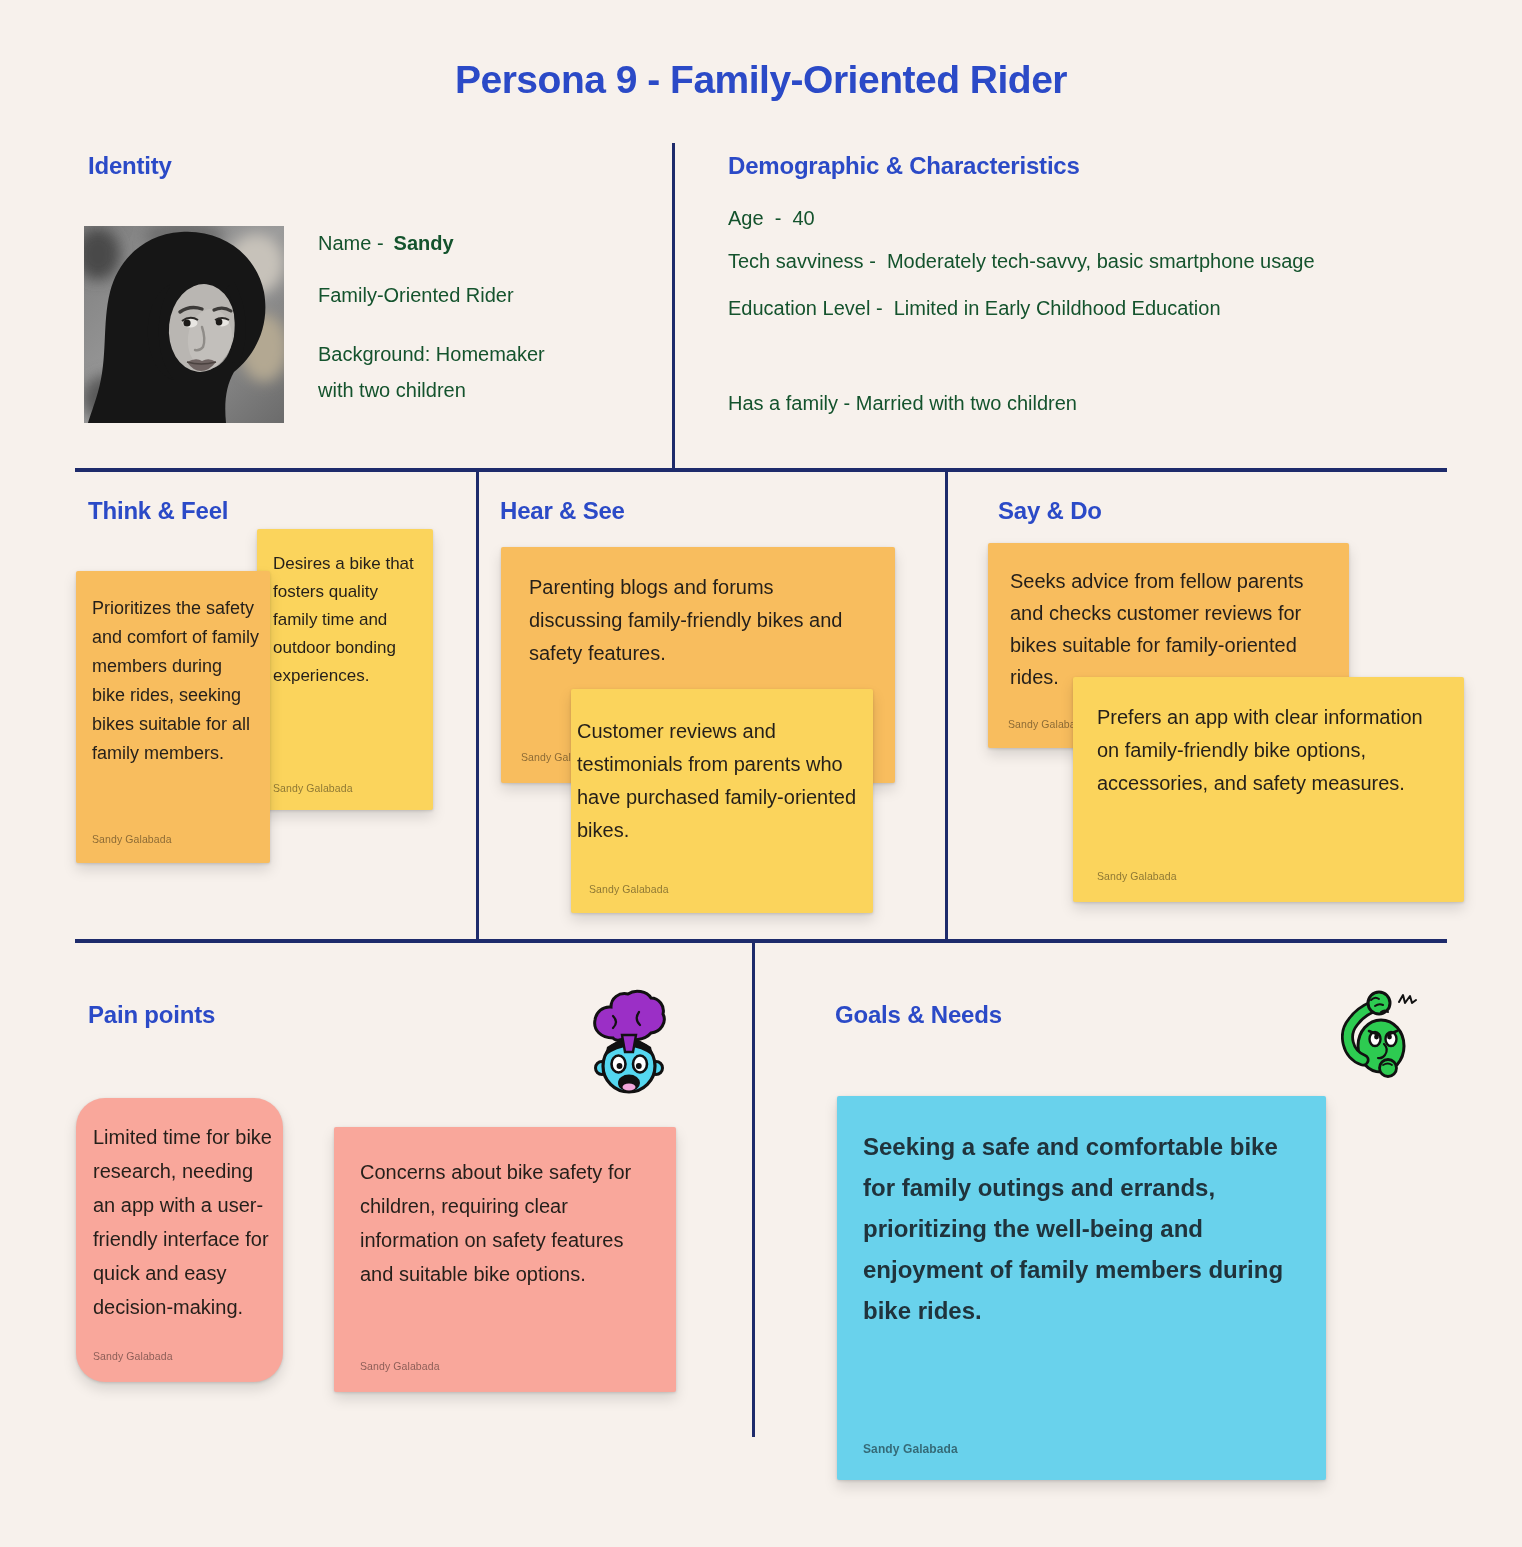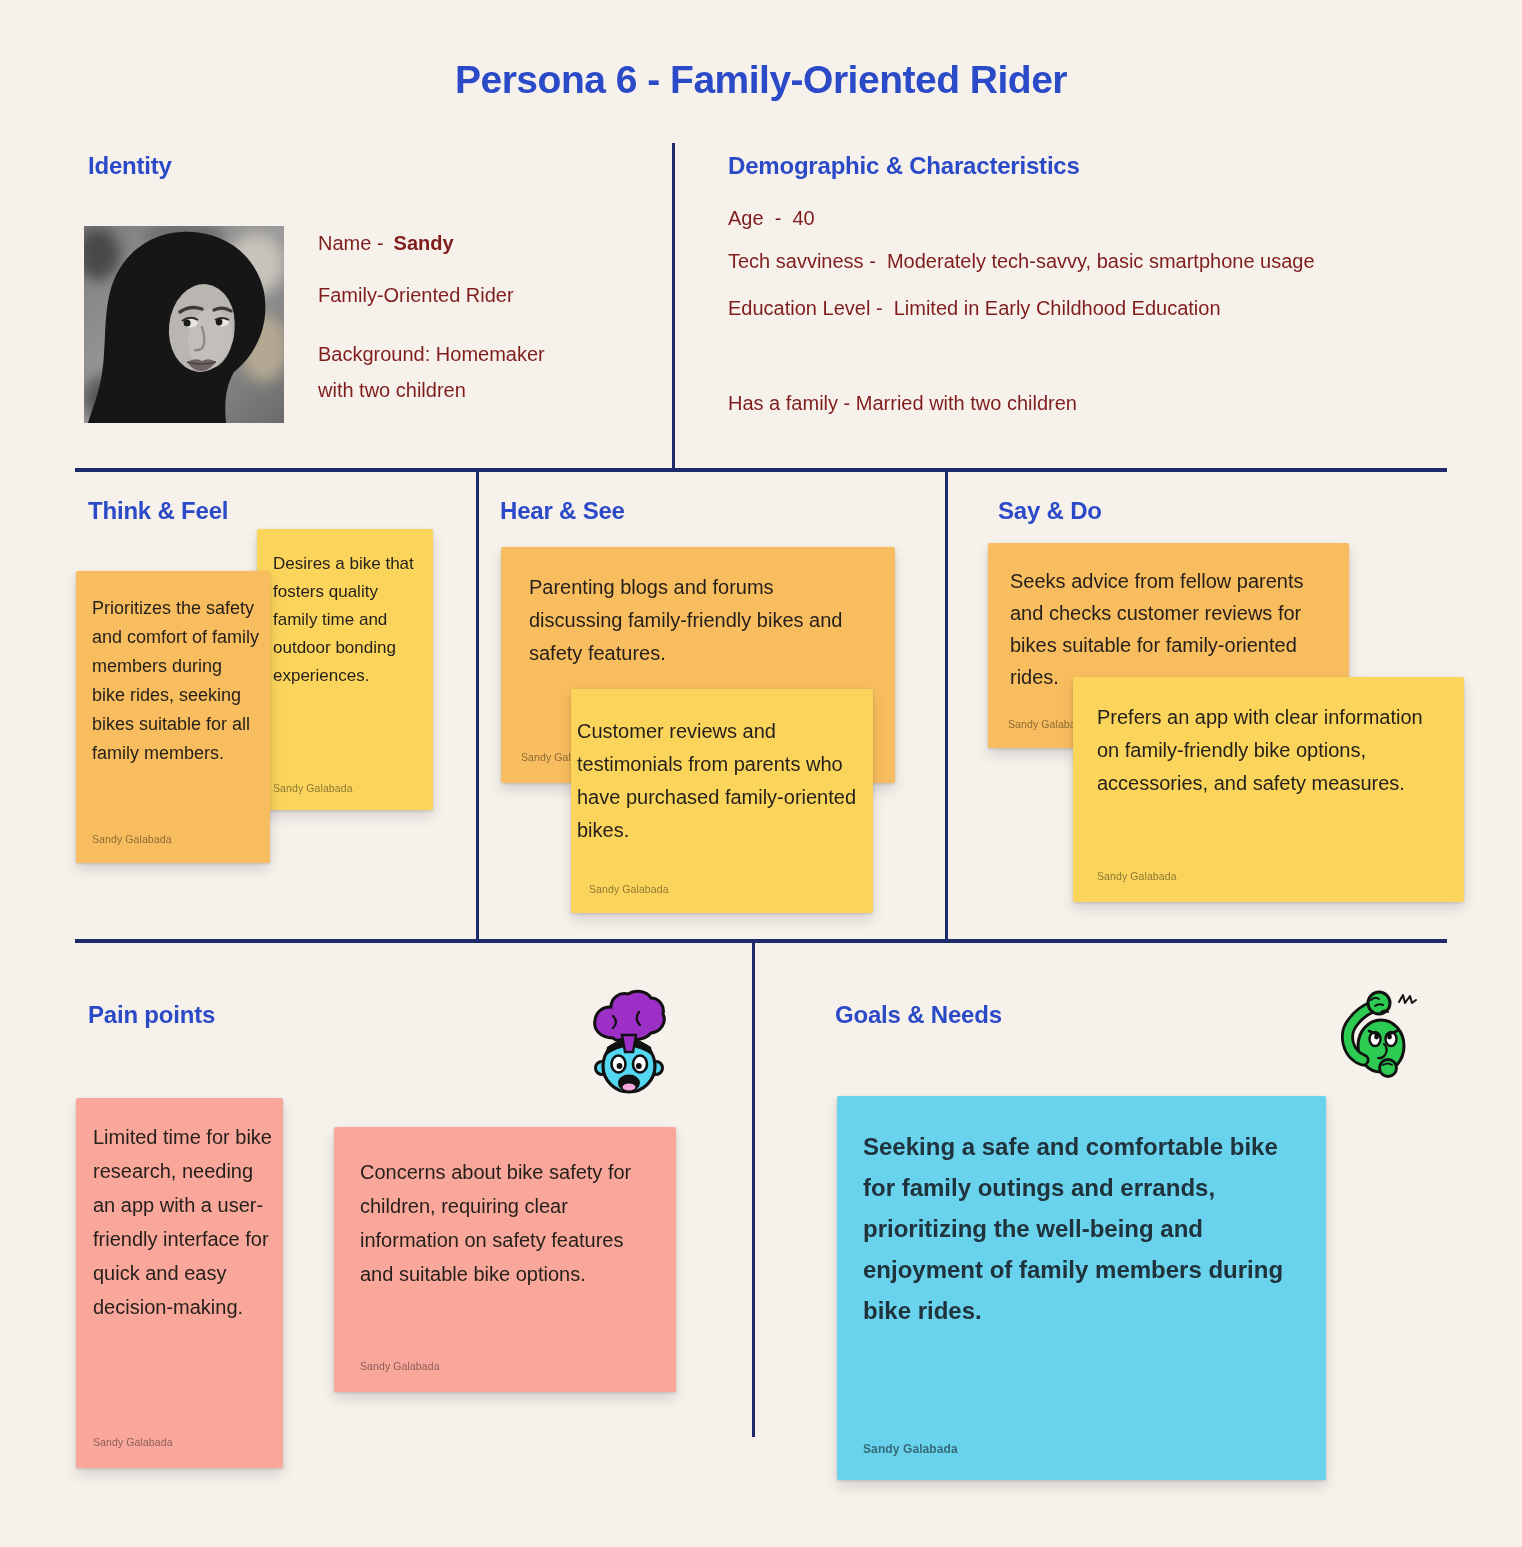--- a/index.html
+++ b/index.html
@@ -13,21 +13,21 @@
   
   .board-title{
     left:0;top:58px;width:1522px;text-align:center;
     font-size:39px;font-weight:700;color:#2b4ac7;letter-spacing:-0.5px;
   }
   
   .sec-head{font-size:24px;font-weight:700;color:#2b4ac7;letter-spacing:-0.2px;text-align:right;}
   
   .divider{background:#1e2b6b;}
   
-  .body-text{font-size:20px;color:#7f1d1d;}
+  .body-text{font-size:20px;color:#14532d;}
   .pre{white-space:pre-wrap;}
   .bold{font-weight:700;}
   
   .note{
     position:absolute;border-radius:2px;color:#241f1a;
     box-shadow:0 1px 3px rgba(0,0,0,.14),0 7px 14px rgba(0,0,0,.13);
   }
   .note .note-text{position:absolute;left:0;top:0;right:0;}
   .note .note-author{
     position:absolute;font-size:10.5px;color:rgba(0,0,0,.45);letter-spacing:.1px;
@@ -55,40 +55,40 @@
 
   
   #sd-orange{left:988px;top:543px;width:361px;height:205px;z-index:1;}
   #sd-orange .note-text{padding:22px 18px 0 22px;font-size:20px;line-height:32px;}
   #sd-orange .note-author{left:20px;bottom:18px;}
   #sd-yellow{left:1073px;top:677px;width:391px;height:225px;z-index:2;}
   #sd-yellow .note-text{padding:24px 18px 0 24px;font-size:20px;line-height:33px;}
   #sd-yellow .note-author{left:24px;bottom:20px;}
 
   
-  #pp-pink1{left:76px;top:1098px;width:207px;height:370px;}
+  #pp-pink1{left:76px;top:1098px;width:207px;height:284px;border-radius:29px;}
   #pp-pink1 .note-text{padding:22px 10px 0 17px;font-size:20px;line-height:34px;}
   #pp-pink1 .note-author{left:17px;bottom:20px;}
   #pp-pink2{left:334px;top:1127px;width:342px;height:265px;}
   #pp-pink2 .note-text{padding:28px 22px 0 26px;font-size:20px;line-height:34px;}
   #pp-pink2 .note-author{left:26px;bottom:20px;}
 
   
   #gn-blue{left:837px;top:1096px;width:489px;height:384px;color:#20333c;font-weight:bold;}
   #gn-blue .note-text{padding:30px 28px 0 26px;font-size:24px;line-height:41px;}
   #gn-blue .note-author{left:26px;bottom:24px;font-size:12px;color:rgba(0,0,0,.5);}
 
   
   .photo{left:84px;top:226px;width:200px;height:197px;}
   .photo svg{display:block;}
 </style>
 </head>
 <body>
 
-<div class="abs board-title">Persona 6 - Family-Oriented Rider</div>
+<div class="abs board-title">Persona 9 - Family-Oriented Rider</div>
 
 <div class="abs divider" style="left:75px;top:468px;width:1372px;height:4px;"></div>
 <div class="abs divider" style="left:75px;top:939px;width:1372px;height:4px;"></div>
 <div class="abs divider" style="left:672px;top:143px;width:3px;height:325px;"></div>
 <div class="abs divider" style="left:476px;top:472px;width:3px;height:467px;"></div>
 <div class="abs divider" style="left:945px;top:472px;width:3px;height:467px;"></div>
 <div class="abs divider" style="left:752px;top:943px;width:3px;height:494px;"></div>
 
 <div class="abs sec-head" style="left:88px;top:152px;">Identity</div>
 

